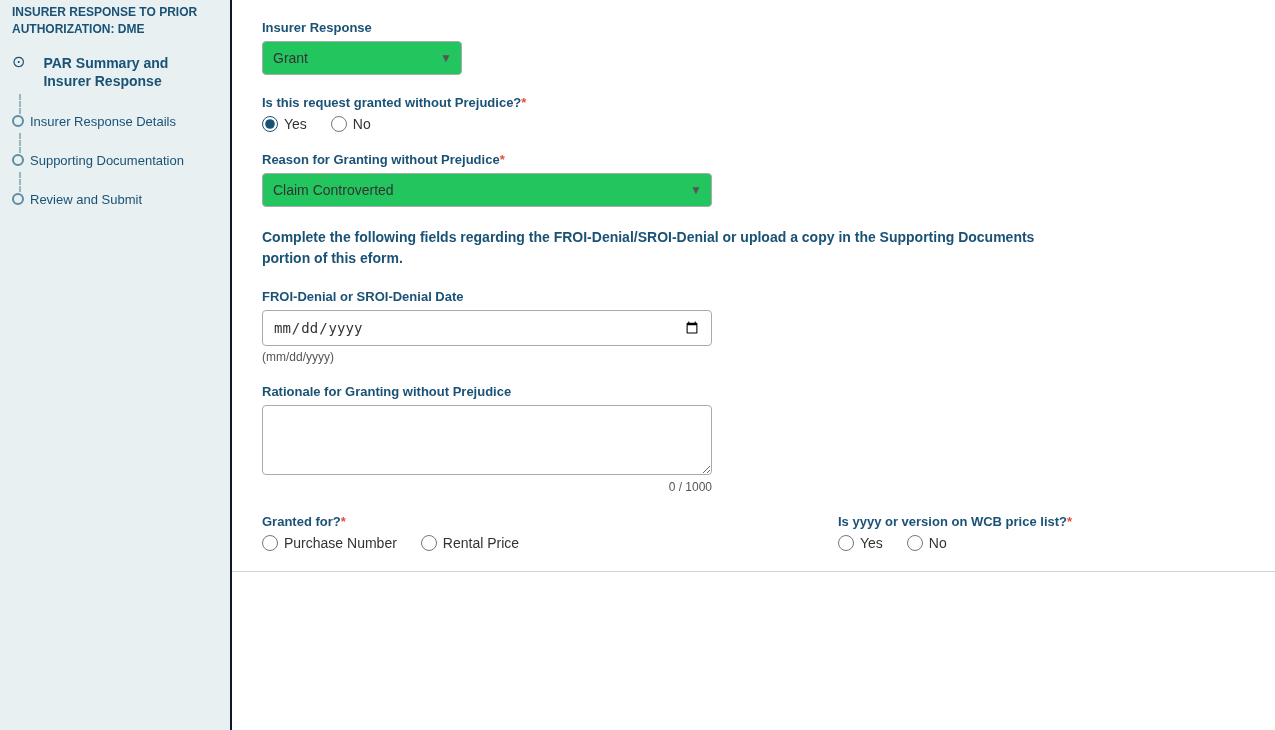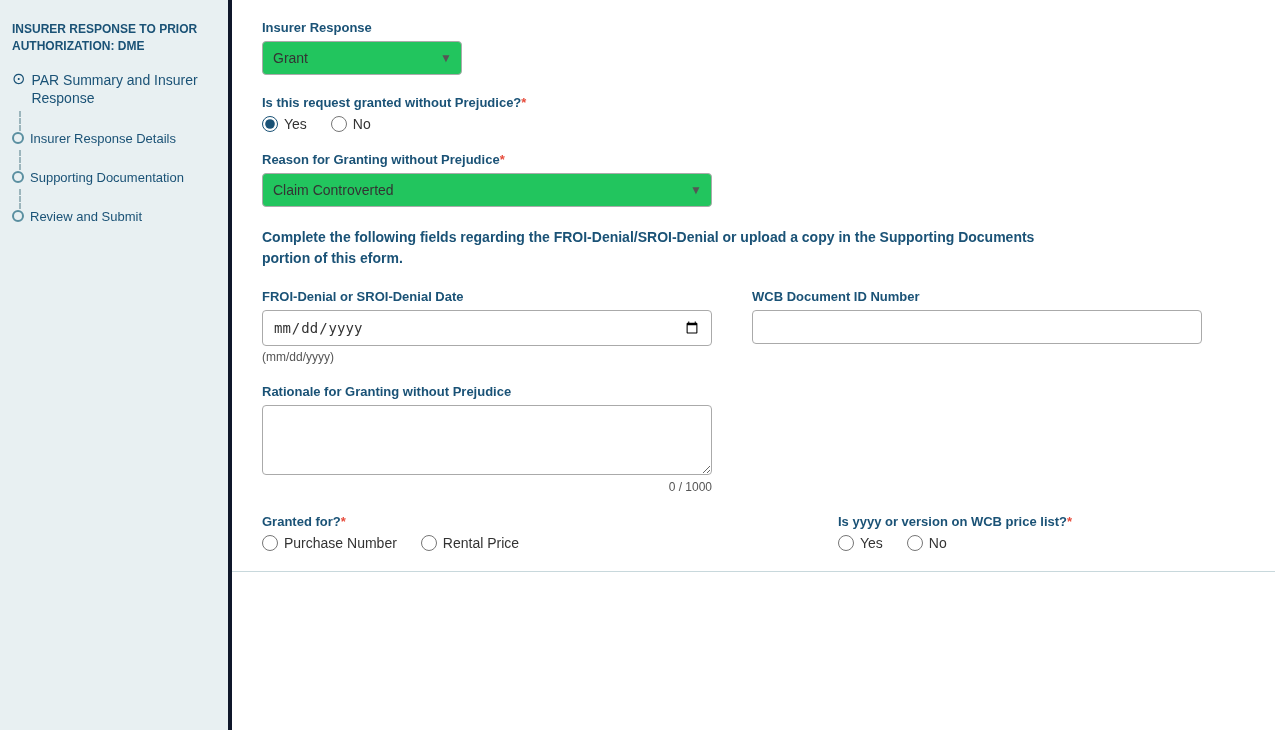--- a/index.html
+++ b/index.html
@@ -3,22 +3,22 @@
   <meta charset="utf-8">
   <style>
     * { box-sizing: border-box; margin: 0; padding: 0; }
     body { font-family: Arial, sans-serif; font-size: 14px; color: #333; background: #fff; display: flex; height: 730px; width: 1275px; overflow: hidden; }
 
     
     .sidebar {
       width: 232px;
       min-width: 232px;
       background: #e8f0f2;
-      padding: 21px 12px;
-      border-right: 4px solid #0f172a;
+      padding: 4px 12px;
+      border-right: 2px solid #0f172a;
       display: flex;
       flex-direction: column;
       gap: 0;
     }
     .sidebar-header {
       font-size: 12px;
       font-weight: bold;
       color: #1a5276;
       text-transform: uppercase;
       margin-bottom: 16px;
@@ -29,24 +29,25 @@
       align-items: flex-start;
       gap: 6px;
       margin-bottom: 4px;
     }
     .sidebar-item-active .bullet {
       color: #1a5276;
       font-size: 16px;
       margin-top: -2px;
     }
     .sidebar-item-active .label {
-      font-weight: normal;
+      font-weight: bold;
       color: #1a5276;
       font-size: 14px;
       line-height: 1.3;
+      margin-left: 12px;
     }
     .sidebar-divider-line {
       border-left: 2px dashed #9bb5bc;
       height: 20px;
       margin-left: 7px;
     }
     .sidebar-item {
       display: flex;
       align-items: center;
       gap: 6px;
@@ -306,26 +307,20 @@
   <div class="two-col">
     <div class="col-left">
       <div class="form-group">
         <label class="form-label">FROI-Denial or SROI-Denial Date</label>
         <div class="input-wrapper">
           <input type="date" style="">
         </div>
         <div class="date-hint">(mm/dd/yyyy)</div>
       </div>
     </div>
-    <div class="col-right">
-      <div class="form-group">
-        <label class="form-label">WCB Document ID Number</label>
-        <input type="text" style="width: 450px;">
-      </div>
-    </div>
   </div>
 
   <div class="form-group">
     <label class="form-label">Rationale for Granting without Prejudice</label>
     <textarea style=""></textarea>
     <div class="char-count">0 / 1000</div>
   </div>
 
   <div class="bottom-two-col">
     <div class="bottom-col-left">

